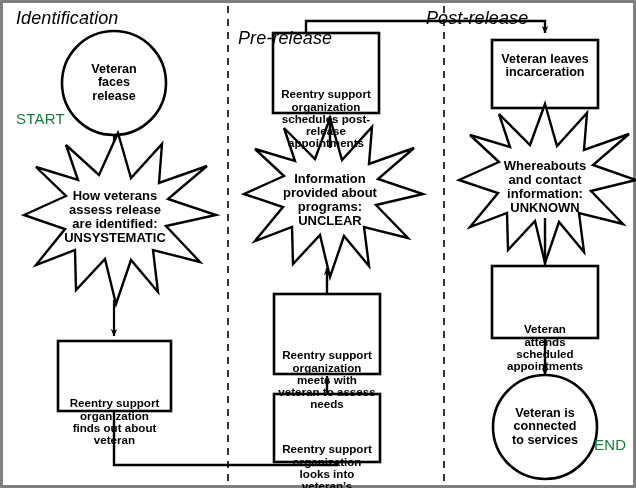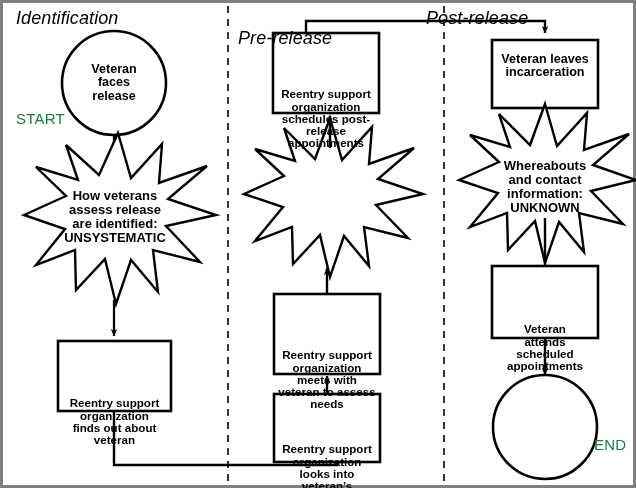--- a/index.html
+++ b/index.html
@@ -138,34 +138,41 @@
 looks into
 veteran’s
 eligibility</div>
 
   <div class="node-label n-box" style="left:274px; top:294px; width:106px; height:80px;">Reentry support
 organization
 meets with
 veteran to assess
 needs</div>
 
+  <div class="node-label n-burst" style="left:268px; top:155px; width:124px; height:90px;">Information
+provided about
+programs:
+UNCLEAR</div>
 
   <div class="node-label n-box" style="left:273px; top:33px; width:106px; height:80px;">Reentry support
 organization
 schedules post-
 release
 appointments</div>
 
   <div class="node-label n-circle" style="left:492px; top:40px; width:106px; height:52px;">Veteran leaves
 incarceration</div>
 
   <div class="node-label n-burst" style="left:485px; top:142px; width:120px; height:90px;">Whereabouts
 and contact
 information:
 UNKNOWN</div>
 
   <div class="node-label n-box" style="left:492px; top:266px; width:106px; height:72px;">Veteran
 attends
 scheduled
 appointments</div>
 
+  <div class="node-label n-circle" style="left:493px; top:375px; width:104px; height:104px;">Veteran is
+connected
+to services</div>
 
 </div>
 
 </body></html>

